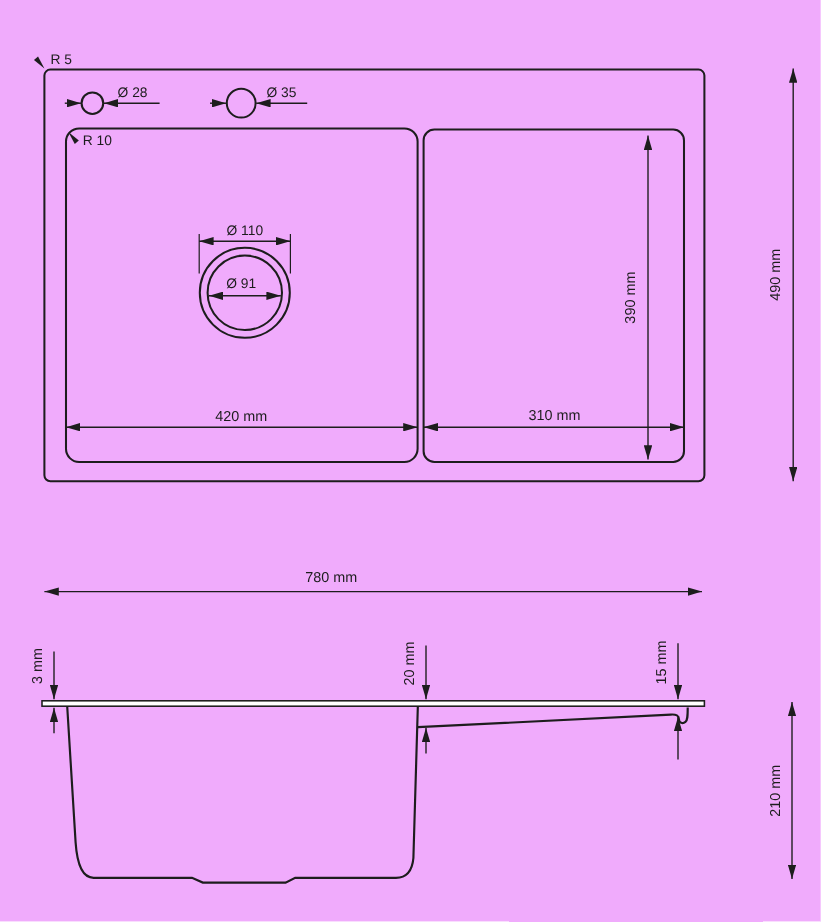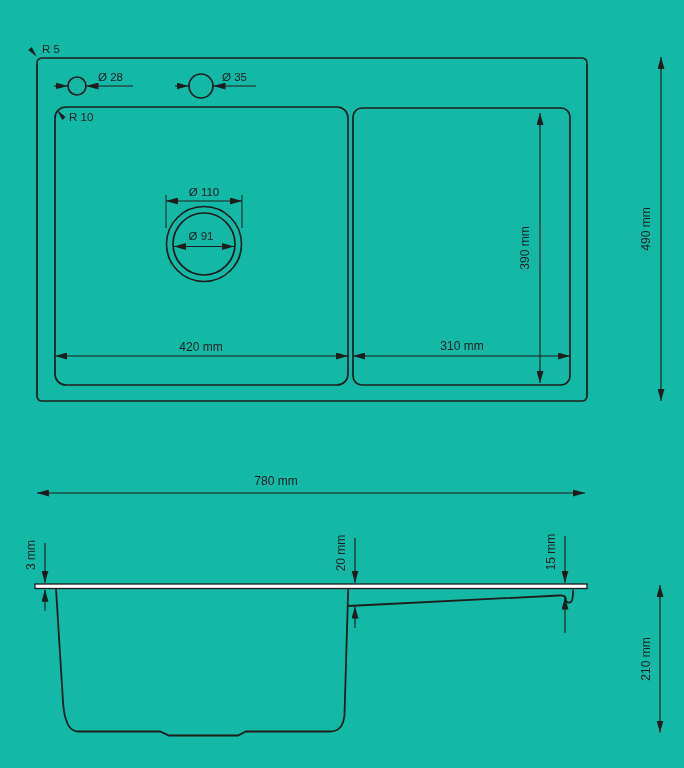--- a/index.html
+++ b/index.html
@@ -1,16 +1,16 @@
 <!DOCTYPE html>
 <html><head>
 <meta charset="utf-8">
 <style>
   html,body{margin:0;padding:0;background:#ffffff;}
-  .page{width:684px;height:768px;background:#14b8a6;position:relative;overflow:hidden;}
+  .page{width:684px;height:768px;background:#f0abfc;position:relative;overflow:hidden;}
   svg{display:block;}
   .ol{fill:none;stroke:#1d1d1d;stroke-width:1.7;}
   .prof{fill:none;stroke:#1d1d1d;stroke-width:1.8;}
   .plate{fill:#ffffff;stroke:#1d1d1d;stroke-width:1.3;}
   .dim{fill:none;stroke:#1d1d1d;stroke-width:1.15;}
   .ext{fill:none;stroke:#1d1d1d;stroke-width:1;}
   .arr{fill:#1d1d1d;stroke:none;}
   text{font-family:"Liberation Sans","DejaVu Sans",sans-serif;font-size:12px;fill:#1d1d1d;}
   .sm{font-size:11.5px;}
   .mid{text-anchor:middle;}

